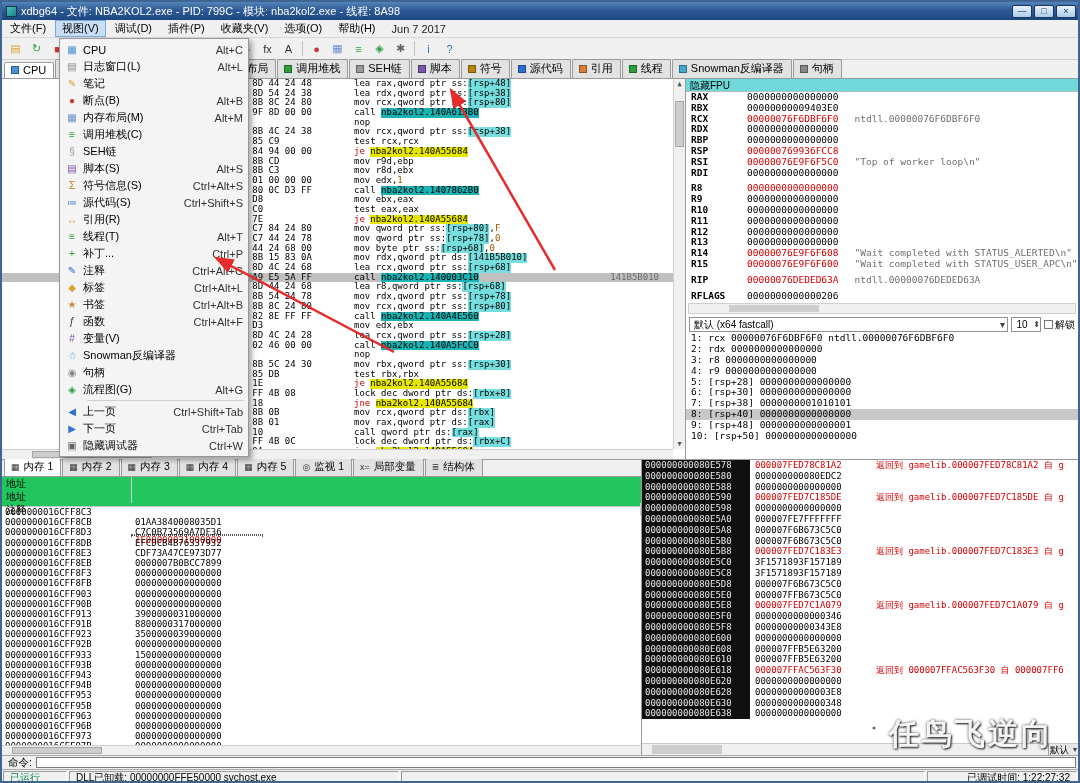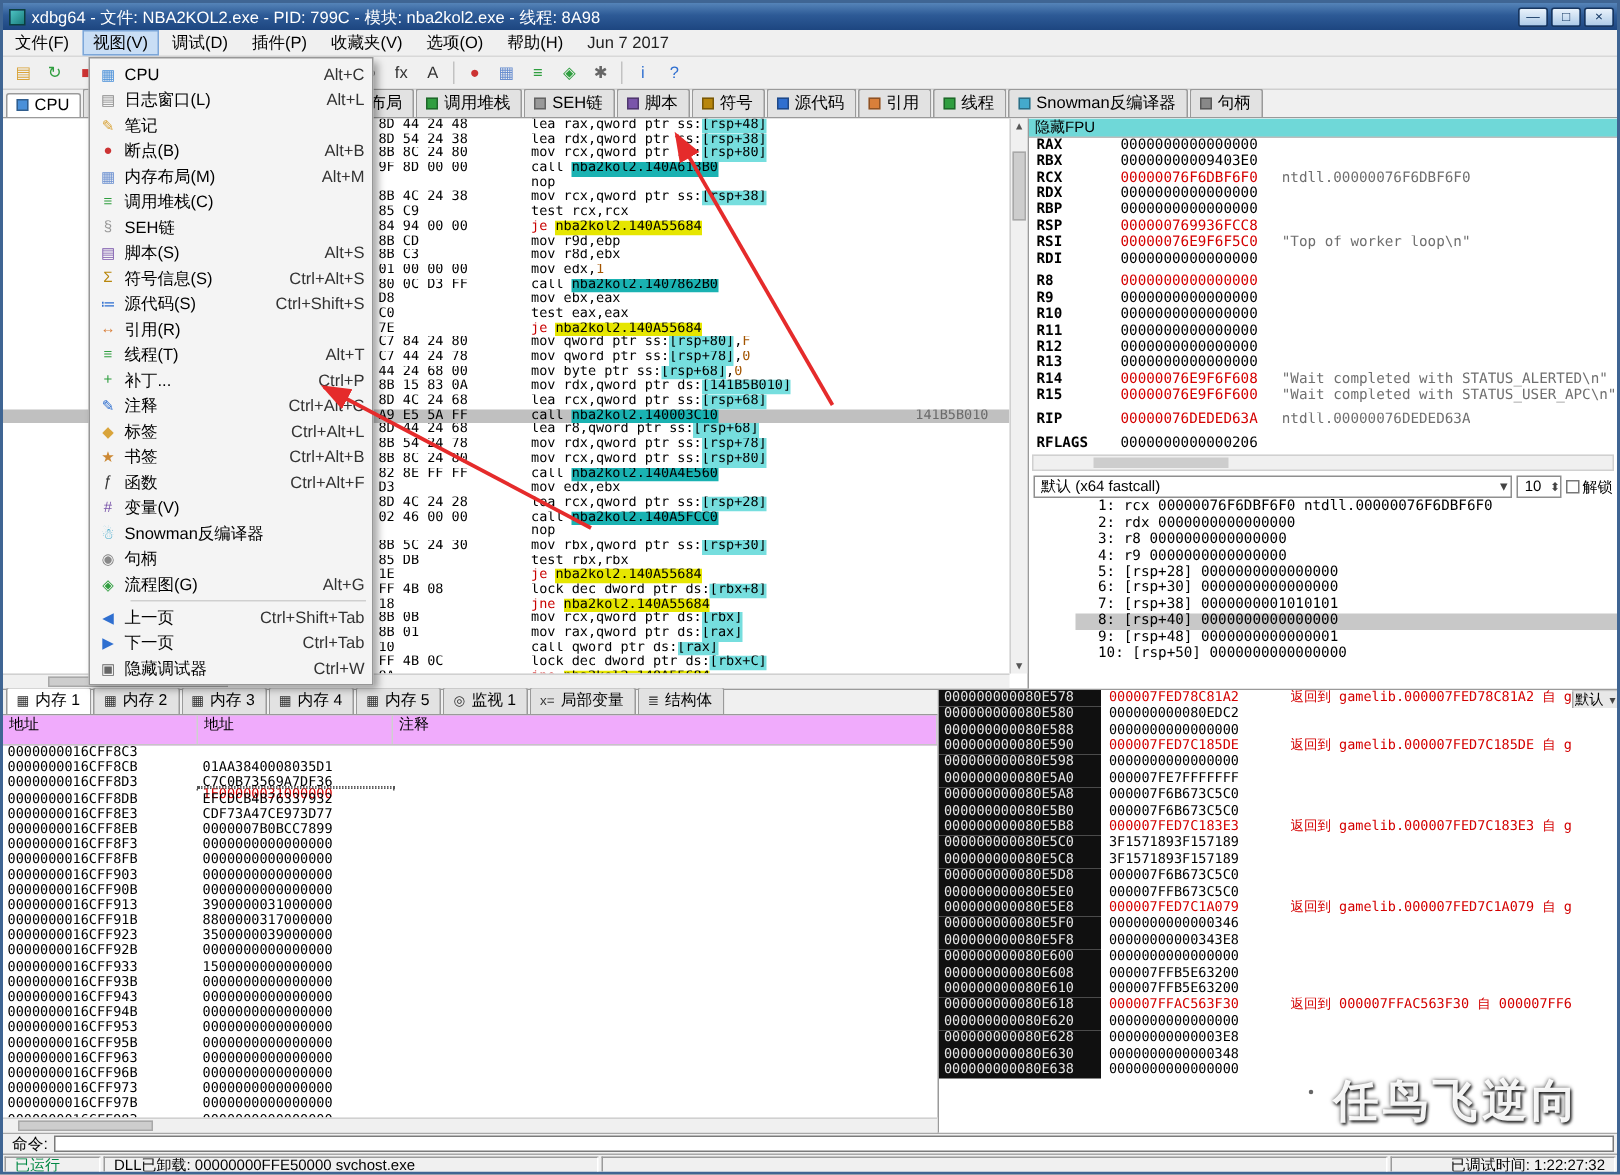--- a/index.html
+++ b/index.html
@@ -66,40 +66,40 @@
   .rgap{height:5px;}
   .minihscroll{height:11px;background:#f0f0f0;border:1px solid #d0d0d0;margin:2px 2px;position:relative;}
   .minihthumb{position:absolute;top:1px;bottom:1px;left:40px;width:90px;background:#cdcdcd;}
   .argshead{display:flex;align-items:center;gap:3px;padding:1px 3px;font:10px "Liberation Sans",sans-serif;}
   .combo{flex:1;height:15px;border:1px solid #8f8f8f;background:#fff;padding:0 14px 0 4px;line-height:13px;position:relative;}
   .combo:after{content:"▾";position:absolute;right:2px;top:0;color:#444;}
   .spin{width:30px;height:15px;border:1px solid #8f8f8f;background:#fff;text-align:center;line-height:13px;position:relative;padding-right:8px;}
   .spin:after{content:"⬍";position:absolute;right:0;top:0;font-size:8px;color:#444;}
   .unlock{display:flex;align-items:center;gap:2px;}
   .lockbox{width:9px;height:9px;border:1px solid #777;background:#fff;display:inline-block;}
-  .arow{display:flex;height:10.8px;line-height:10.8px;font-size:9.5px;padding-left:15px;white-space:pre;margin-left:31px;}
+  .arow{display:flex;height:10.8px;line-height:10.8px;font-size:9.5px;padding-left:5px;white-space:pre;}
   .arow.sel{background:#c8c8c8;}
   
   .bottom{height:296px;display:flex;border-top:1px solid #9a9a9a;background:#fff;}
   .bleft{width:640px;display:flex;flex-direction:column;border-right:1px solid #9a9a9a;}
   .btabs{height:17px;display:flex;align-items:flex-end;background:#f0f0f0;border-bottom:1px solid #9a9a9a;padding-left:2px;font-size:10.5px;}
-  .dumphead{height:20px;display:flex;background:#f0abfc;border-bottom:1px solid #c5c5c5;font-size:10px;}
+  .dumphead{height:30px;display:flex;background:#22c55e;border-bottom:1px solid #c5c5c5;font-size:10px;flex-direction:column;}
   .dh{padding:0 4px;border-right:1px solid #cfcfcf;line-height:13px;}
   .dh1,.dh2{width:130px;flex:none;}
   .dh3{flex:1;}
   .dumprows{flex:1;overflow:hidden;font-family:"DejaVu Sans Mono",monospace;}
   .dumprow{display:flex;height:10.2px;line-height:10.2px;font-size:9px;white-space:pre;}
   .da{width:130px;flex:none;padding-left:3px;}
   .dv{width:130px;flex:none;padding-left:3px;}
   .dv.red{color:#d40000;margin-top:28px;}
   .dv.selv{background:#cfcfcf;outline:1px dotted #555;}
   .dc{flex:1;}
   .bhscroll{height:10px;background:#f0f0f0;border-top:1px solid #d0d0d0;position:relative;}
   
-  .bright{flex:1;display:flex;flex-direction:row;background:#fff;}
+  .bright{flex:1;display:flex;flex-direction:column;background:#fff;}
   .stackrows{flex:1;overflow:hidden;font-family:"DejaVu Sans Mono",monospace;}
   .srow{display:flex;height:10.8px;line-height:10.8px;font-size:9px;white-space:pre;}
   .sa{width:108px;flex:none;background:#101010;color:#e6e6e6;padding-left:3px;}
   .sv{width:126px;flex:none;padding-left:5px;}
   .sc{flex:1;overflow:hidden;}
   .sc.redc,.sv.redc{color:#d40000;}
   .sfoot{height:12px;display:flex;align-items:stretch;border-top:1px solid #c8c8c8;background:#f0f0f0;}
   .sfscroll{flex:1;position:relative;}
   .sfthumb{position:absolute;top:1px;bottom:1px;left:10px;width:70px;background:#cdcdcd;}
   .defaultbox{width:30px;border-left:1px solid #a5a5a5;font:9.5px "Liberation Sans",sans-serif;

